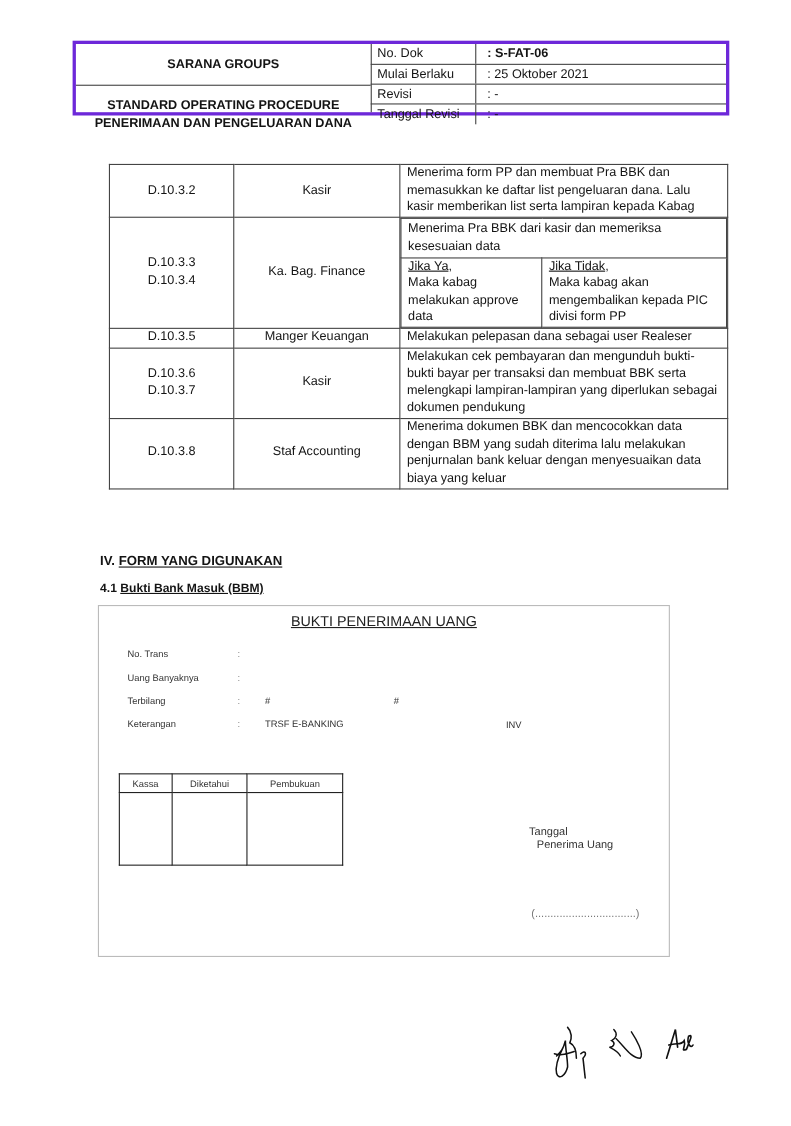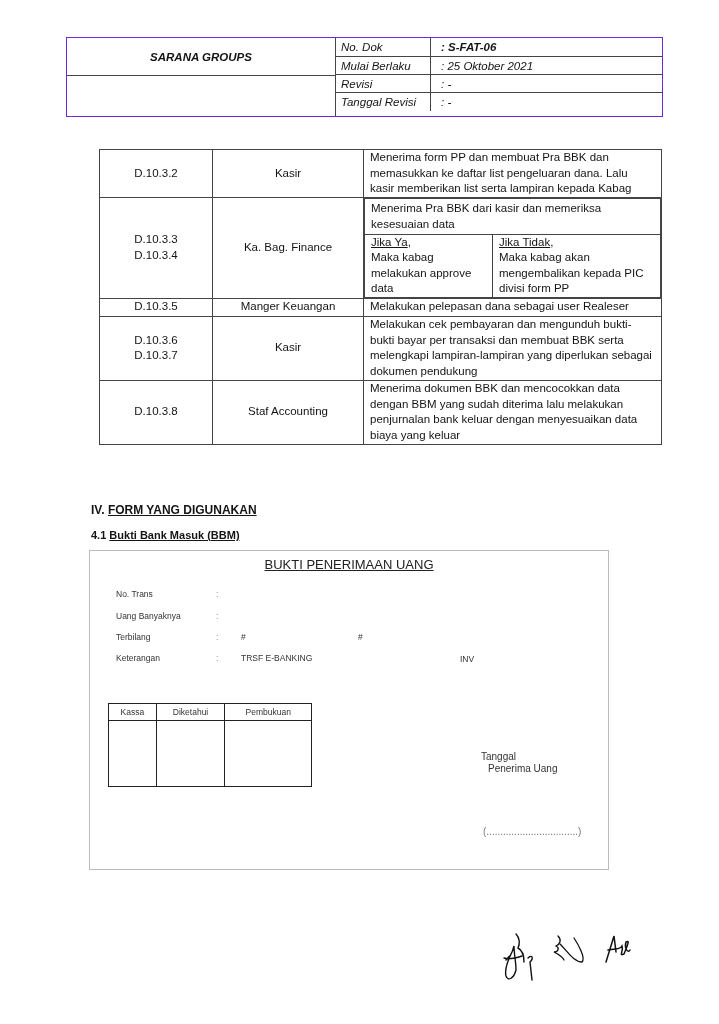--- a/index.html
+++ b/index.html
@@ -1,20 +1,20 @@
 <!DOCTYPE html>
 <html><head>
 <meta charset="utf-8">
 <style>
   html, body { margin:0; padding:0; background:#ffffff; }
   body { width:719px; height:1024px; position:relative; overflow:hidden; font-family:"Liberation Sans", sans-serif; color:#141414; }
   .abs { position:absolute; }
 
   
-  #hdr { left:66px; top:37px; width:597px; height:80px; border:1px solid #6d28d9; box-sizing:border-box;font-style:italic; }
+  #hdr { left:66px; top:37px; width:597px; height:68px; border:3px solid #6d28d9; box-sizing:border-box; }
   #hdr .left { position:absolute; left:0; top:0; width:268px; height:100%; border-right:1px solid #444; }
   #hdr .company { position:absolute; left:0; top:0; width:100%; height:37px; border-bottom:1px solid #444; display:flex; align-items:center; justify-content:center; font-weight:bold; font-size:11.5px; }
   #hdr .sop { position:absolute; left:0; top:37px; width:100%; height:54px; display:flex; flex-direction:column; align-items:center; justify-content:center; font-weight:bold; font-size:11.5px; line-height:16px; text-align:center; }
   #hdr .right { position:absolute; left:268px; top:0; right:0; height:100%; }
   #hdr .row { height:18px; border-bottom:1px solid #444; display:flex; align-items:center; font-size:11.5px; box-sizing:border-box; }
   #hdr .row:last-child { border-bottom:none; }
   #hdr .lbl { width:96px; padding-left:6px; border-right:1px solid #444; height:100%; display:flex; align-items:center; box-sizing:border-box; }
   #hdr .val { padding-left:10px; }
   .bold { font-weight:bold; }
 
@@ -46,20 +46,24 @@
   .small { font-size:10px; color:#333;margin-top:44px; }
 
   #signature { left:498px; top:932px; width:185px; height:60px; }
 </style>
 </head>
 <body>
 
 <div id="hdr" class="abs">
   <div class="left">
     <div class="company">SARANA GROUPS</div>
+    <div class="sop">
+      <span>STANDARD OPERATING PROCEDURE</span>
+      <span>PENERIMAAN DAN PENGELUARAN DANA</span>
+    </div>
   </div>
   <div class="right">
     <div class="row" style="height:19px">
       <div class="lbl">No. Dok</div>
       <div class="val bold">: S-FAT-06</div>
     </div>
     <div class="row">
       <div class="lbl">Mulai Berlaku</div>
       <div class="val">: 25 Oktober 2021</div>
     </div>

